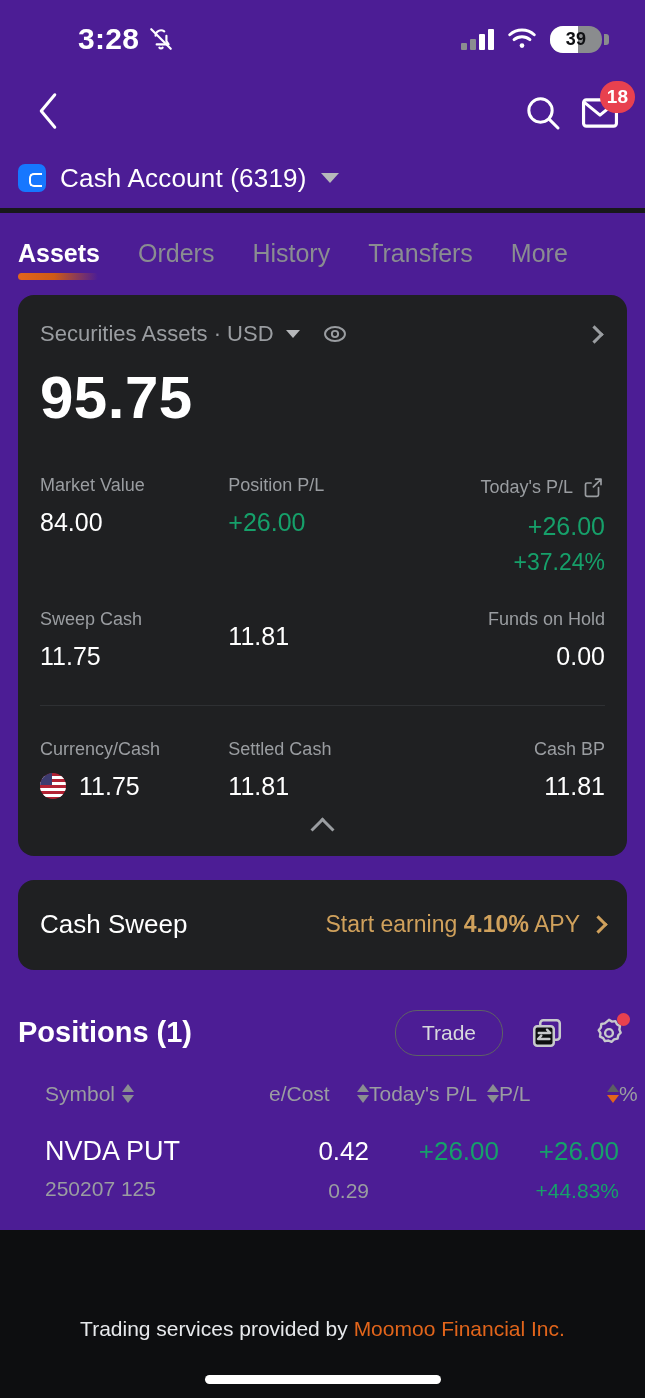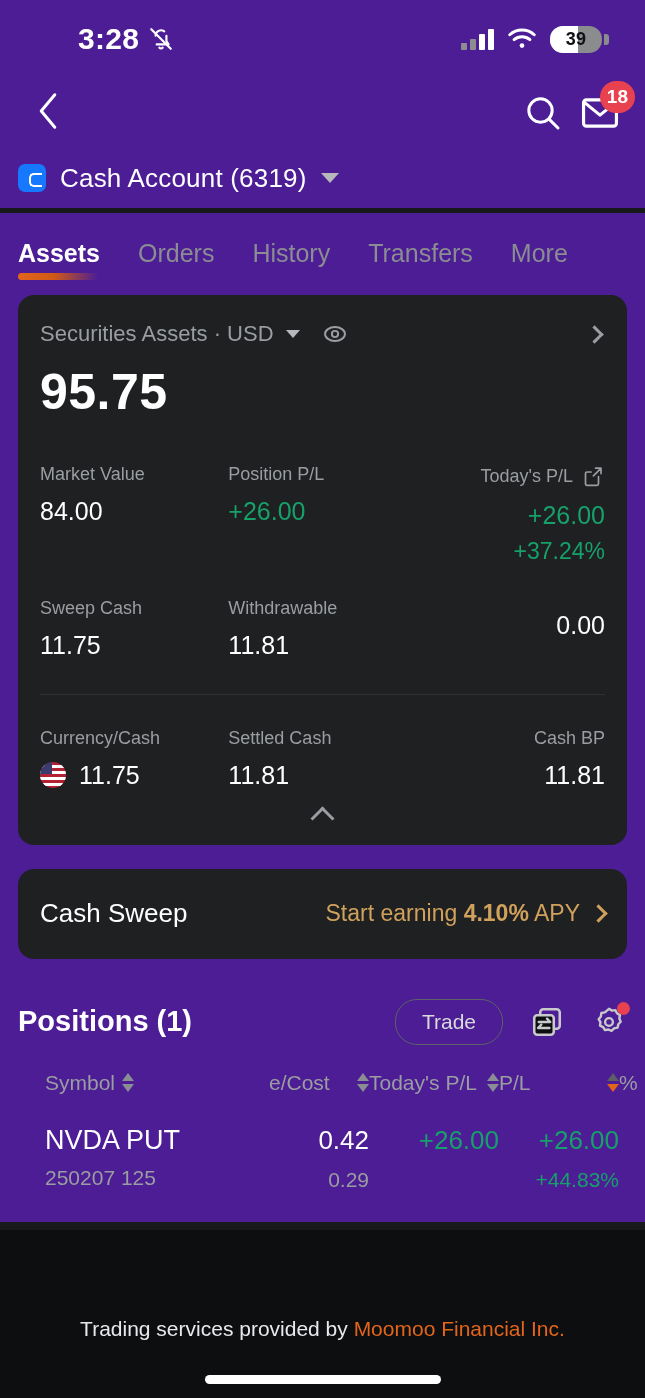--- a/index.html
+++ b/index.html
@@ -56,21 +56,21 @@
   .tab.active { color:#ffffff; font-weight:700; }
   .tab.active::after { content:""; position:absolute; left:0; right:2px; bottom:2px; height:7px;
                        border-radius:4px; background:linear-gradient(90deg,#e2651b 0%,#cf5a16 45%,rgba(200,85,20,0) 100%); }
 
   
   .card { margin:8px 18px 0 18px; background:#1f2022; border-radius:16px; padding:26px 22px 0 22px; }
   .card-top { display:flex; align-items:center; gap:12px; }
   .card-top .lbl { color:#9a9da1; font-size:22px; }
   .chev-r { width:13px; height:13px; border-top:3px solid #9a9da1; border-right:3px solid #9a9da1;
             transform:rotate(45deg); margin-left:auto; margin-right:4px; }
-  .big-num { color:#ffffff; font-size:50px; font-weight:700; letter-spacing:.5px; margin:16px 0 8px 0; }
+  .big-num { color:#ffffff; font-size:60px; font-weight:700; letter-spacing:.5px; margin:16px 0 8px 0; }
 
   .grid3 { display:grid; grid-template-columns:1fr 1fr 1fr; margin-top:44px; }
   .g-lbl { color:#9a9da1; font-size:18px; line-height:1.1; }
   .g-val { color:#ffffff; font-size:25px; margin-top:12px; }
   .g-sub { font-size:23px; margin-top:8px; }
   .green { color:#16a06a; }
   .col-c { text-align:left; }
   .col-r { text-align:right; }
   .lbl-row { display:flex; align-items:center; gap:8px; justify-content:flex-end; }
 
@@ -246,24 +246,24 @@
         <div class="g-sub green">+37.24%</div>
       </div>
     </div>
 
     <div class="grid3" style="margin-top:34px;">
       <div>
         <div class="g-lbl">Sweep Cash</div>
         <div class="g-val">11.75</div>
       </div>
       <div class="col-c">
-        <div class="g-lbl">Withdrawable</div>
         <div class="g-val">11.81</div>
       </div>
       <div class="col-r">
+        <div class="g-lbl">Funds on Hold</div>
         <div class="g-val">0.00</div>
       </div>
     </div>
 
     <div class="divider"></div>
 
     <div class="grid3" style="margin-top:34px;">
       <div>
         <div class="g-lbl">Currency/Cash</div>
         <div class="g-val" style="display:flex;align-items:center;gap:13px;">

